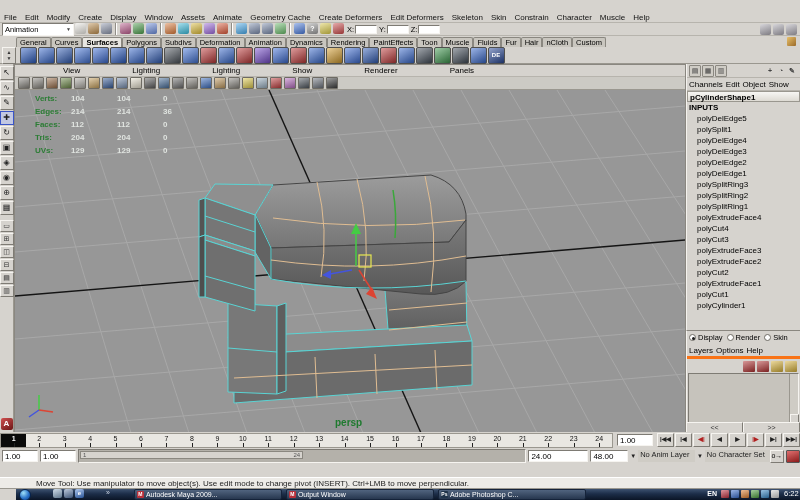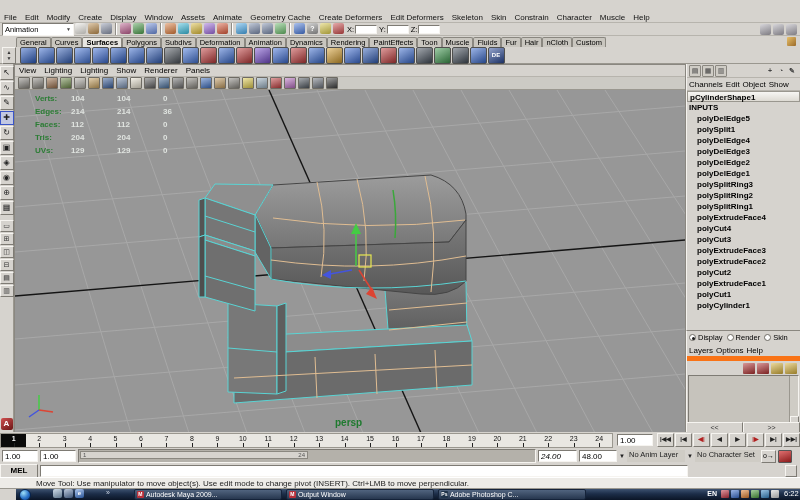--- a/index.html
+++ b/index.html
@@ -71,21 +71,21 @@
   .layout-btn{width:12px;height:10px;margin-bottom:1px;font-size:7px;line-height:10px;
     text-align:center;color:#333;}
   #maya-logo{margin-top:auto;margin-bottom:2px;width:12px;height:12px;border-radius:2px;
     background:linear-gradient(145deg,#d05050,#6a1515);color:#fff;font-size:8px;font-weight:bold;
     text-align:center;line-height:12px;}
 
   
   #viewport{left:14px;top:64px;width:672px;height:368px;border:1px solid #8a8780;box-sizing:border-box;}
   #vp-menus{height:11px;display:flex;align-items:center;background:#d6d3ce;
     border-bottom:1px solid #b7b4ad;}
-  .vp-menu{font-size:8px;padding:0 4px;white-space:nowrap;}
+  .vp-menu{font-size:8px;padding:0 4px;white-space:nowrap;margin-left:44px;}
   #vp-icons{height:12px;display:flex;align-items:center;background:#cccac4;
     border-bottom:1px solid #9a978f;padding-left:2px;}
   .vp-icon{width:10px;height:10px;margin:0 1px;border-radius:1px;flex:0 0 auto;
     background:linear-gradient(160deg,rgba(255,255,255,.5),rgba(0,0,0,.3)),var(--c,#b0ada6);
     border:1px solid #6e6b64;}
   #vp-canvas{position:relative;width:670px;height:343px;}
   #hud{position:absolute;left:20px;top:2px;font-size:8px;font-weight:bold;line-height:13px;}
   .hud-row{display:flex;}
   .hud-row .lbl{width:36px;color:#2c7d35;}
   .hud-row .v{width:46px;color:#dfe3df;}
@@ -97,33 +97,33 @@
   .cb-icon{width:10px;height:10px;margin-right:1px;font-size:7px;line-height:10px;text-align:center;
     color:#444;background:#cfccc5;border:1px solid #8a8780;border-radius:1px;}
   #cb-icons .right{margin-left:auto;display:flex;}
   #cb-icons .right .cb-icon{border:none;background:none;font-weight:bold;}
   #cb-menus{height:12px;display:flex;align-items:center;border-bottom:1px solid #b7b4ad;padding-left:2px;}
   .cb-menu{font-size:8px;margin-right:3px;white-space:nowrap;}
   #cb-node{height:11px;background:linear-gradient(180deg,#f7f6f3,#dddad3);
     border:1px solid #9a978f;font-size:8px;font-weight:bold;line-height:11px;padding-left:2px;
     box-sizing:border-box;}
   #cb-section{height:11px;font-size:8px;font-weight:bold;line-height:11px;padding-left:2px;}
-  .cb-item{height:11px;font-size:8px;font-weight:bold;line-height:11px;padding-left:10px;
+  .cb-item{height:11px;font-size:8px;font-weight:normal;line-height:11px;padding-left:10px;
     white-space:nowrap;}
 
   
   #layereditor{left:686px;top:330px;width:114px;height:92px;border-top:1px solid #8a8780;
     border-left:1px solid #f4f2ee;box-sizing:border-box;}
   #lr-radios{height:13px;display:flex;align-items:center;font-size:7.5px;padding-left:2px;}
   .lr-radio{display:flex;align-items:center;margin-right:4px;}
   .lr-radio .circ{position:relative;width:7px;height:7px;border-radius:50%;margin-right:2px;
     background:#fff;border:1px solid #6e6b64;box-sizing:border-box;}
   .lr-radio.active .circ::after{content:"";position:absolute;left:1.5px;top:1.5px;width:3px;height:3px;
     border-radius:50%;background:#1a1a1a;}
-  #lr-menus{height:12px;display:flex;align-items:center;padding-left:2px;border-bottom:5px solid #f97316;}
+  #lr-menus{height:12px;display:flex;align-items:center;padding-left:2px;border-bottom:3px solid #f97316;}
   #lr-iconrow{height:14px;display:flex;align-items:center;justify-content:flex-end;padding-right:3px;}
   .lr-icon{width:12px;height:11px;margin-left:2px;border-radius:1px;
     background:linear-gradient(160deg,rgba(255,255,255,.5),rgba(0,0,0,.3)),var(--c,#b03030);}
   #lr-list{position:relative;height:49px;margin:0 1px;background:#c6c3bc;
     border:1px solid;border-color:#7e7b74 #f6f4f0 #f6f4f0 #7e7b74;}
   #lr-scroll{position:absolute;right:0;top:0;width:8px;height:100%;background:#cfccc5;
     border-left:1px solid #9a978f;}
   #lr-scroll .box{position:absolute;bottom:0;left:0;width:7px;height:7px;
     border:1px solid;border-color:#f6f4f0 #7e7b74 #7e7b74 #f6f4f0;background:#d6d3ce;}
 
@@ -648,35 +648,30 @@
 
   <div id="rangeslider" class="abs chrome" data-name="range-slider">
     <input class="fld" style="width: 36px; margin-left: 2px;" data-name="animation-start-field" readonly="" value="1.00">
     <input class="fld" style="width: 36px; margin-left: 2px;" data-name="playback-start-field" readonly="" value="1.00">
     <div id="rtrack" data-name="range-track">
       <div id="rhandle" data-name="range-handle">
         <span>1</span>
         <span>24</span>
       </div>
     </div>
-    <input class="fld" style="width: 39px; font-style: italic;" data-name="playback-end-field" readonly="" value="24.00">
+    <input class="fld" style="width: 60px;" data-name="playback-end-field" readonly="" value="24.00">
     <input class="fld" style="width: 38px; margin-left: 2px;" data-name="animation-end-field" readonly="" value="48.00">
     <span class="ddl-arrow" data-name="anim-layer-dropdown-icon">▼</span>
     <span class="ddl" style="width:58px" data-name="anim-layer-dropdown">No Anim Layer</span>
     <span class="ddl-arrow" data-name="character-set-dropdown-icon">▼</span>
     <span class="ddl" style="width:66px" data-name="character-set-dropdown">No Character Set</span>
     <span id="keybtn" class="raised" data-name="set-key-icon">o→</span>
     <span id="autokey" data-name="auto-keyframe-toggle"></span>
   </div>
 
-  <div id="melrow" class="abs chrome" data-name="command-line">
-    <span id="mel-label" class="raised" data-name="command-line-mode-button">MEL</span>
-    <input id="mel-input" class="fld" data-name="command-line-input" value="" style="">
-    <span id="mel-right" class="raised" data-name="script-editor-icon"></span>
-  </div>
 
   <div id="helpline" class="abs" data-name="help-line">Move Tool: Use manipulator to move object(s). Use edit mode to change pivot (INSERT). Ctrl+LMB to move perpendicular.</div>
 
   <div id="taskbar" class="abs" data-name="taskbar">
     <span id="startorb" data-name="start-button"></span>
     <span style="display:flex" data-name="quick-launch">
 
     <span class="ql-icon" data-name="show-desktop-icon" style="--c: #88a8c8;"></span>
         <span class="ql-icon" data-name="window-switcher-icon" style="--c: #5878a8;"></span>
         <span class="ql-icon" data-name="internet-explorer-icon" style="--c: #3a78d8;">e</span>

